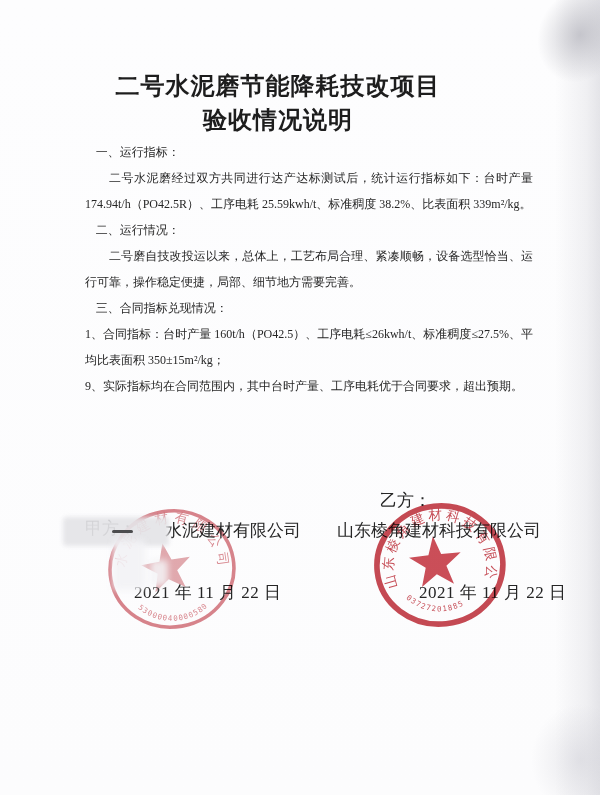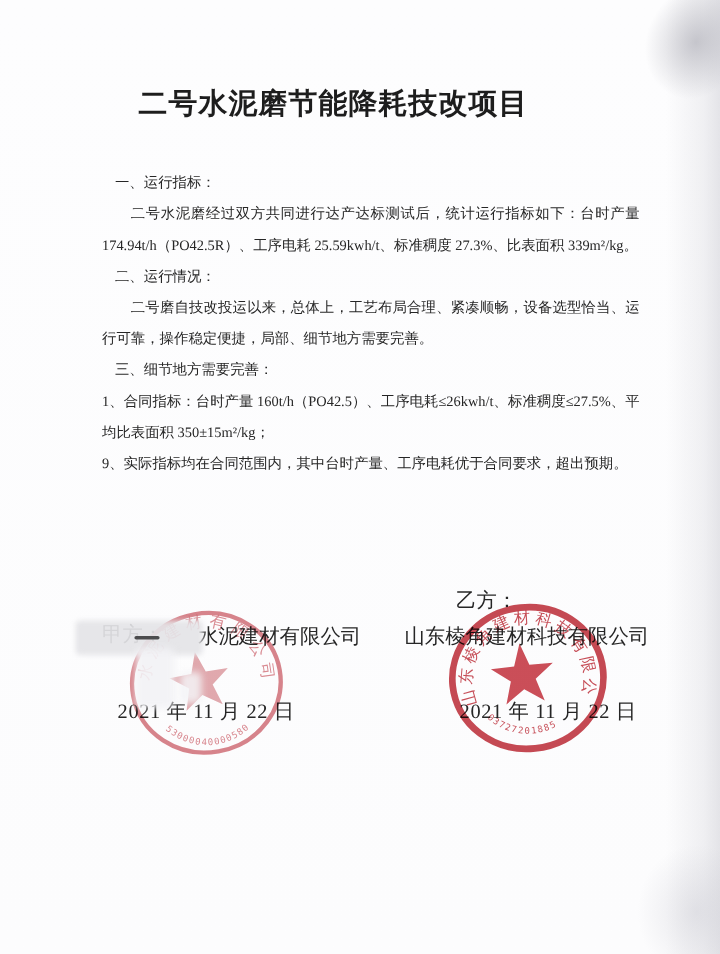--- a/index.html
+++ b/index.html
@@ -49,21 +49,21 @@
     text-align:justify;
     color:#262626;
   }
   .doc-body p{margin:0;padding:0;}
   .sec-heading{text-indent:0.9em;}
   .para{text-indent:2em;}
   .item{text-indent:0;}
 
   .sig-label{position:absolute;font-size:17px;color:#262626;}
   .sig-company{position:absolute;font-size:17px;color:#262626;white-space:nowrap;}
-  .sig-date{position:absolute;font-size:17px;color:#262626;white-space:nowrap;letter-spacing:0.5px;}
+  .sig-date{position:absolute;font-size:17px;color:#262626;white-space:nowrap;letter-spacing:0.5px;margin-left:36px;}
 
   .seal{
     position:absolute;width:150px;height:150px;
     mix-blend-mode:multiply;
     pointer-events:none;
   }
   .seal-a{left:97px;top:494px;opacity:0.82;transform:rotate(-10deg);}
   .seal-b{left:365px;top:491px;opacity:0.92;transform:rotate(-6deg);}
 
   
@@ -86,27 +86,28 @@
 </head>
 <body>
 
 <div class="page">
 
   <div class="edge-right"></div>
   <div class="corner-shadow"></div>
   <div class="corner-shadow-bottom"></div>
 
   <div class="title l1">二号水泥磨节能降耗技改项目</div>
+  <div class="title l2">验收情况说明</div>
 
   <div class="doc-body">
     <p class="sec-heading">一、运行指标：</p>
-    <p class="para">二号水泥磨经过双方共同进行达产达标测试后，统计运行指标如下：台时产量 174.94t/h（PO42.5R）、工序电耗 25.59kwh/t、标准稠度 27.3%、比表面积 339m²/kg。</p>
+    <p class="para">二号水泥磨经过双方共同进行达产达标测试后，统计运行指标如下：台时产量 174.94t/h（PO42.5R）、工序电耗 25.59kwh/t、标准稠度 38.2%、比表面积 339m²/kg。</p>
     <p class="sec-heading">二、运行情况：</p>
     <p class="para">二号磨自技改投运以来，总体上，工艺布局合理、紧凑顺畅，设备选型恰当、运行可靠，操作稳定便捷，局部、细节地方需要完善。</p>
-    <p class="sec-heading">三、细节地方需要完善：</p>
+    <p class="sec-heading">三、合同指标兑现情况：</p>
     <p class="item">1、合同指标：台时产量 160t/h（PO42.5）、工序电耗≤26kwh/t、标准稠度≤27.5%、平均比表面积 350±15m²/kg；</p>
     <p class="item">9、实际指标均在合同范围内，其中台时产量、工序电耗优于合同要求，超出预期。</p>
   </div>
 
   <div class="sig-label" style="left:85px;top:489px;margin-top:28px;">甲方：</div>
   <div class="sig-company" style="left:165px;top:519px;">水泥建材有限公司</div>
   <div class="sig-date" style="left:98px;top:581px;">2021 年 11 月 22 日</div>
 
   <div class="sig-label" style="left:340px;top:489px;margin-left:40px;">乙方：</div>
   <div class="sig-company" style="left:337px;top:519px;">山东棱角建材科技有限公司</div>

